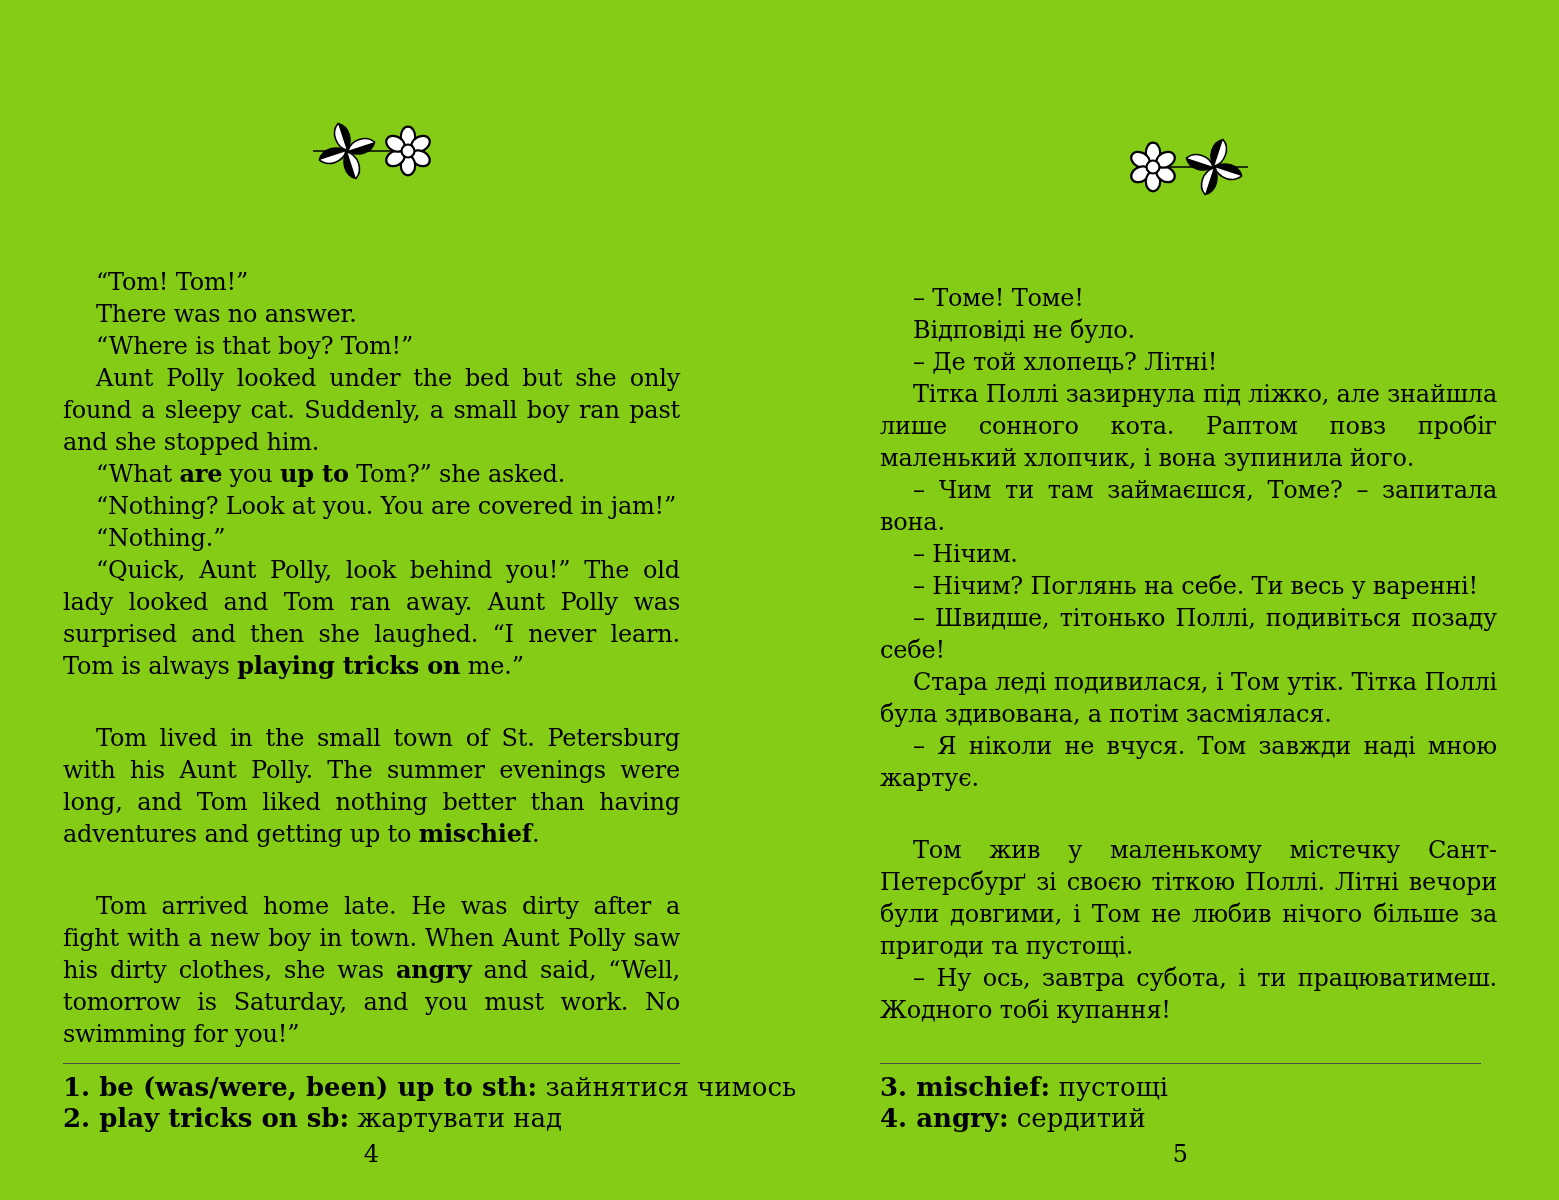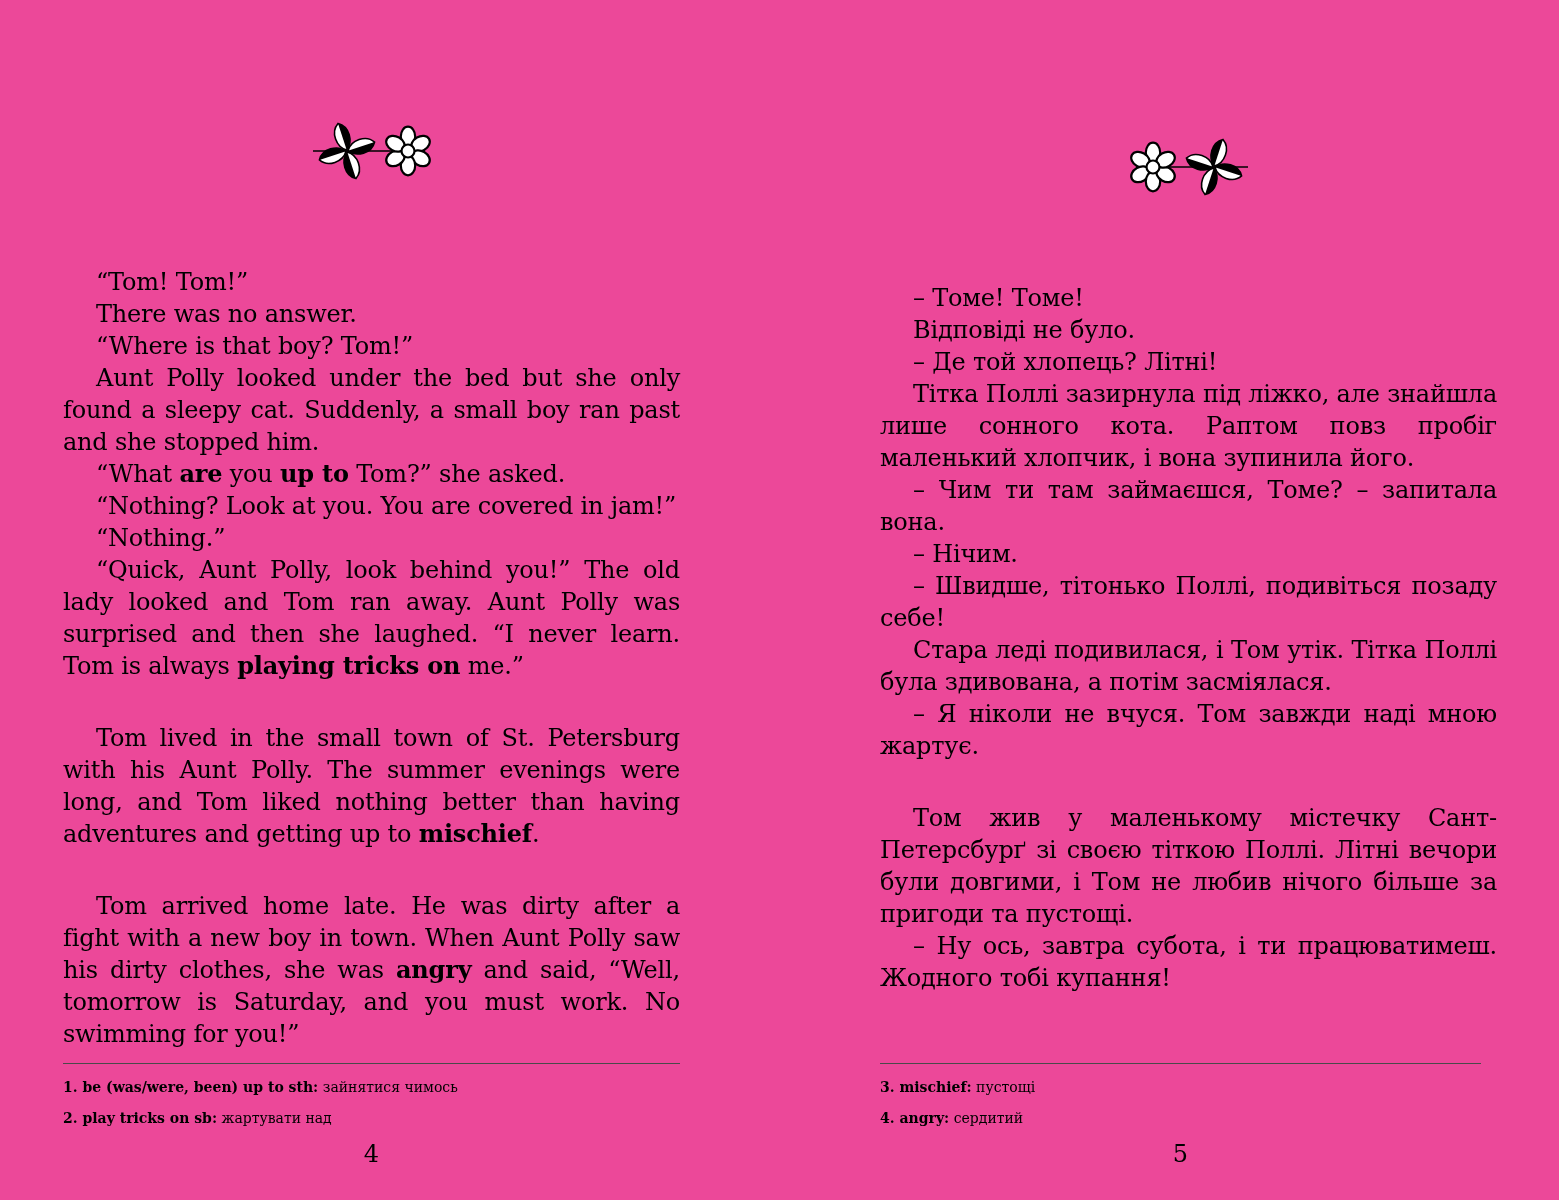--- a/index.html
+++ b/index.html
@@ -6,21 +6,21 @@
     margin: 0;
     padding: 0;
     background: #ffffff;
     color: #000000;
     font-family: "DejaVu Serif", "Liberation Serif", serif;
   }
   .spread {
     position: relative;
     width: 1559px;
     height: 1200px;
-    background: #ec4899;
+    background: #84cc16;
     display: flex;
     overflow: hidden;
   }
   .page {
     position: relative;
     height: 1200px;
     box-sizing: border-box;
   }
   .page-left  { width: 779px; padding: 0 99px 0 63px; }
   .page-right { width: 780px; padding: 16px 62px 0 101px; }
@@ -53,21 +53,21 @@
     left: 63px;
     right: 99px;
   }
   .page-right .footer { left: 101px; right: 78px; }
   .fn-rule {
     border-top: 1.5px solid #4a4a4a;
     height: 0;
   }
   .footnotes {
     margin-top: 8px;
-    font-size: 14px;
+    font-size: 26px;
     line-height: 31px;
     text-align: left;
   }
   .fn-line { white-space: nowrap; }
   .fn-term { font-weight: bold; }
   .page-number {
     margin-top: 6px;
     text-align: center;
     font-size: 24px;
   }
@@ -194,20 +194,21 @@
       </span>
     </div>
 
     <div class="body-text">
         <p class="para"><span class="">– Томе! Томе!</span></p>
         <p class="para"><span class="">Відповіді не було.</span></p>
         <p class="para"><span class="">– Де той хлопець? Літні!</span></p>
         <p class="para"><span class="">Тітка Поллі зазирнула під ліжко, але знайшла лише сонного кота. Раптом повз пробіг маленький хлопчик, і вона зупинила його.</span></p>
         <p class="para"><span class="">– Чим ти там займаєшся, Томе? – запитала вона.</span></p>
         <p class="para"><span class="">– Нічим.</span></p>
+        <p class="para"><span class="">– Нічим? Поглянь на себе. Ти весь у варенні!</span></p>
         <p class="para"><span class="">– Швидше, тітонько Поллі, подивіться позаду себе!</span></p>
         <p class="para"><span class="">Стара леді подивилася, і Том утік. Тітка Поллі була здивована, а потім засміялася.</span></p>
         <p class="para"><span class="">– Я ніколи не вчуся. Том завжди наді мною жартує.</span></p>
         <p class="para gap"><span class="">Том жив у маленькому містечку Сант-Петерсбурґ зі своєю тіткою Поллі. Літні вечори були довгими, і Том не любив нічого більше за пригоди та пустощі.</span></p>
         <p class="para"><span class="">– Ну ось, завтра субота, і ти працюватимеш. Жодного тобі купання!</span></p>
       </div>
 
     <div class="footer">
       <div class="fn-rule"></div>
       <div class="footnotes">

